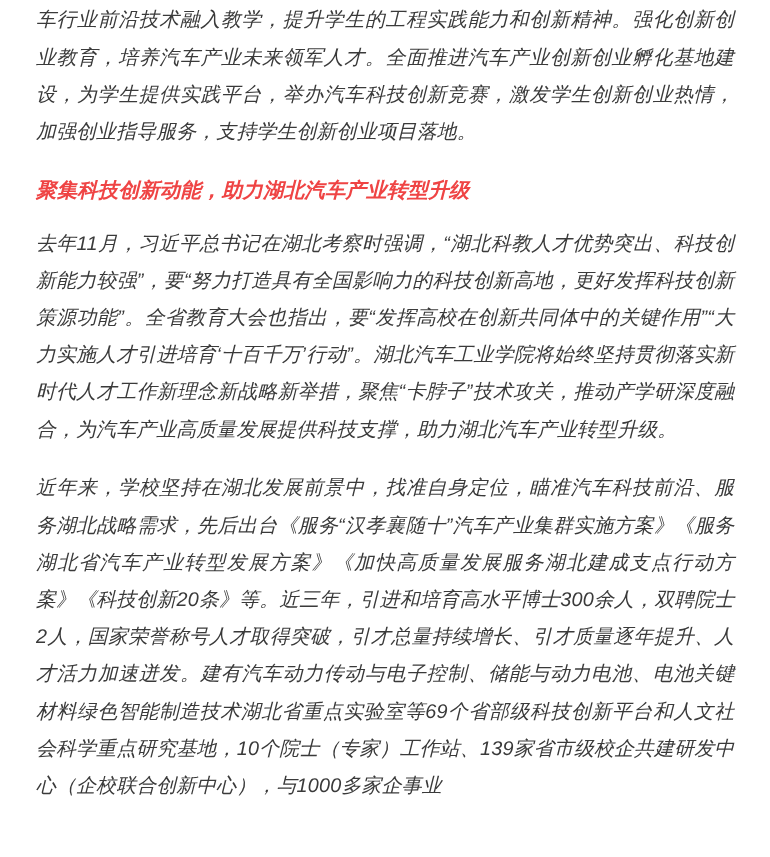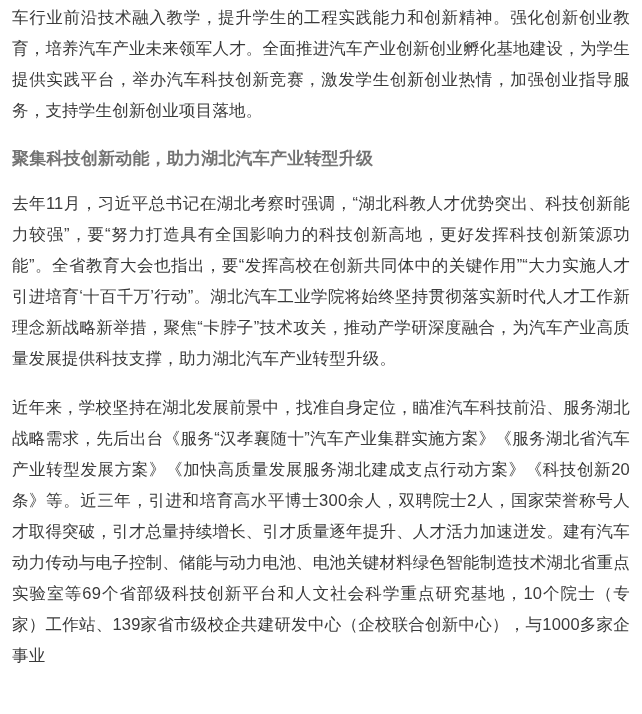--- a/index.html
+++ b/index.html
@@ -11,42 +11,43 @@
     height: 714px;
     background: #ffffff;
     font-family: "Liberation Sans", sans-serif;
     color: #333333;
     overflow: hidden;
   }
   .page {
     width: 642px;
     height: 714px;
     box-sizing: border-box;
-    padding: 0 12px;
+    padding: 0 30px;
     background: #ffffff;
     position: relative;
+    font-style: italic;
   }
   .para {
     font-size: 16.5px;
     line-height: 31px;
     color: #3a3a3a;
     text-align: justify;
     text-justify: inter-ideograph;
     margin: 0 0 18px 0;
     letter-spacing: 0.2px;
   }
   .para.first {
     margin-top: 0;
     padding-top: 2px;
   }
   .heading {
     font-size: 17px;
     line-height: 30px;
     font-weight: bold;
-    color: #737373;
+    color: #ef4444;
     margin: 10px 0 14px 0;
     letter-spacing: 0.2px;
   }
   .para.tight {
   }
   .clip-last {
     margin-bottom: 12px;
   }
 </style>
 </head>

